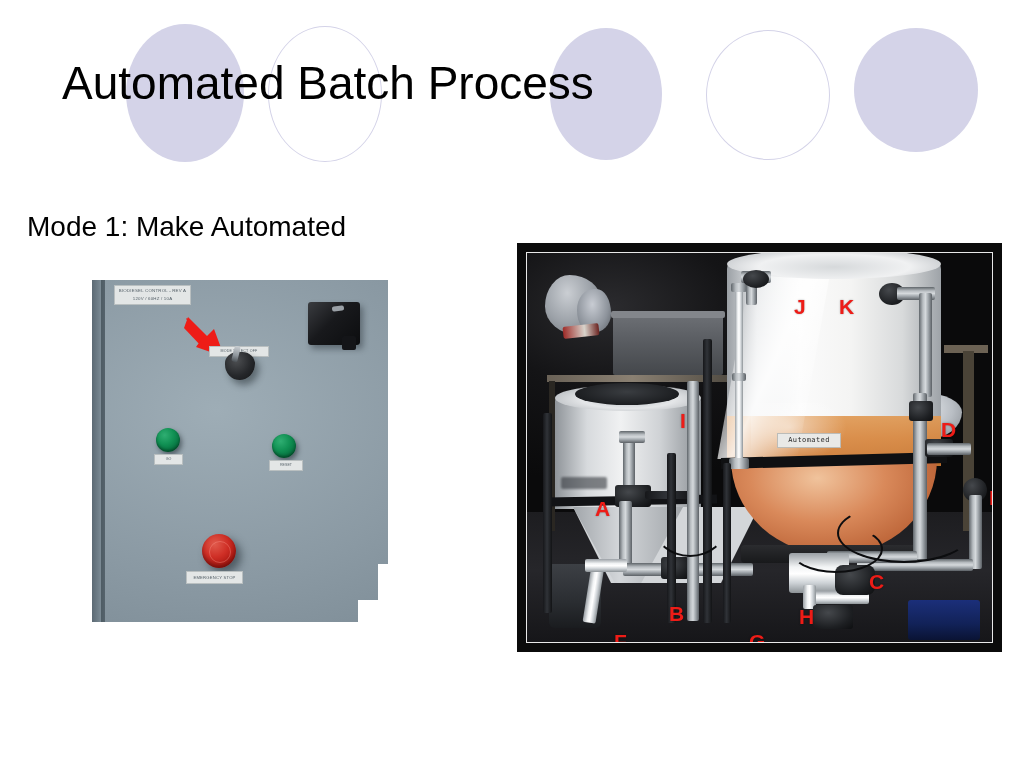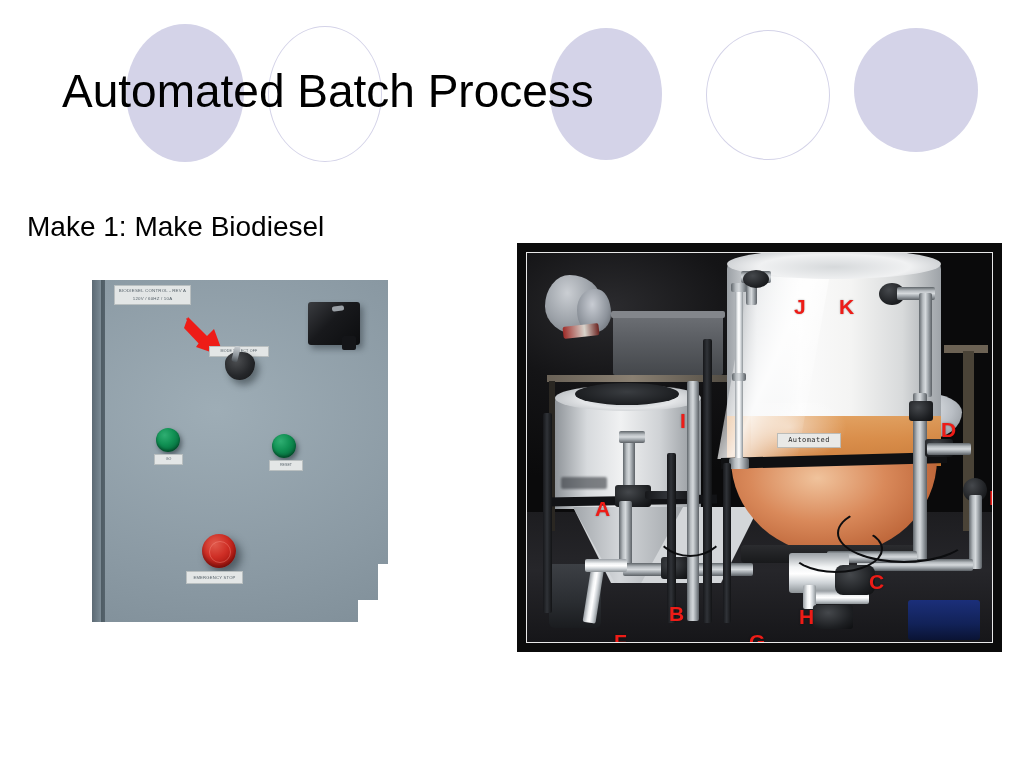--- a/index.html
+++ b/index.html
@@ -26,21 +26,21 @@
     position: absolute;
     border-radius: 50%;
   }
   .deco-filled { background: #d4d3e8; }
   .deco-outline { background: transparent; border: 1.5px solid #d4d3e8; }
 
   
   #slide-title {
     position: absolute;
     left: 62px;
-    top: 62px;
+    top: 54px;
     width: 880px;
     font-size: 46px;
     line-height: 58px;
     color: #000000;
     letter-spacing: 0px;
     white-space: nowrap;
   }
 
   
   #slide-subtitle {
@@ -560,21 +560,21 @@
 <div id="deco-band">
   <div class="deco-ellipse deco-filled" style="left:126px; top:24px; width:118px; height:138px;"></div>
   <div class="deco-ellipse deco-outline" style="left:268px; top:26px; width:112px; height:134px;"></div>
   <div class="deco-ellipse deco-filled" style="left:550px; top:28px; width:112px; height:132px;"></div>
   <div class="deco-ellipse deco-outline" style="left:706px; top:30px; width:122px; height:128px;"></div>
   <div class="deco-ellipse deco-filled" style="left:854px; top:28px; width:124px; height:124px;"></div>
 </div>
 
 <div id="slide-title">Automated Batch Process</div>
 
-<div id="slide-subtitle">Make 1: Make Biodiesel</div>
+<div id="slide-subtitle">Mode 1: Make Automated</div>
 
 <div id="control-panel-photo">
   <div id="cp-face"></div>
   <div id="cp-jamb"></div>
   <div id="cp-jamb2"></div>
 
   <div id="cp-blackbox"></div>
   <div id="cp-blackbox-hl"></div>
   <div id="cp-blackbox-tab"></div>
 

